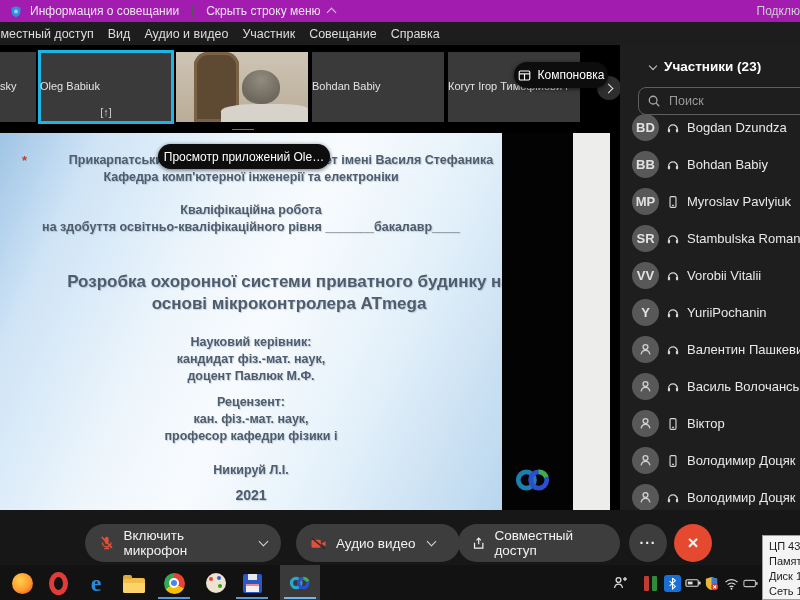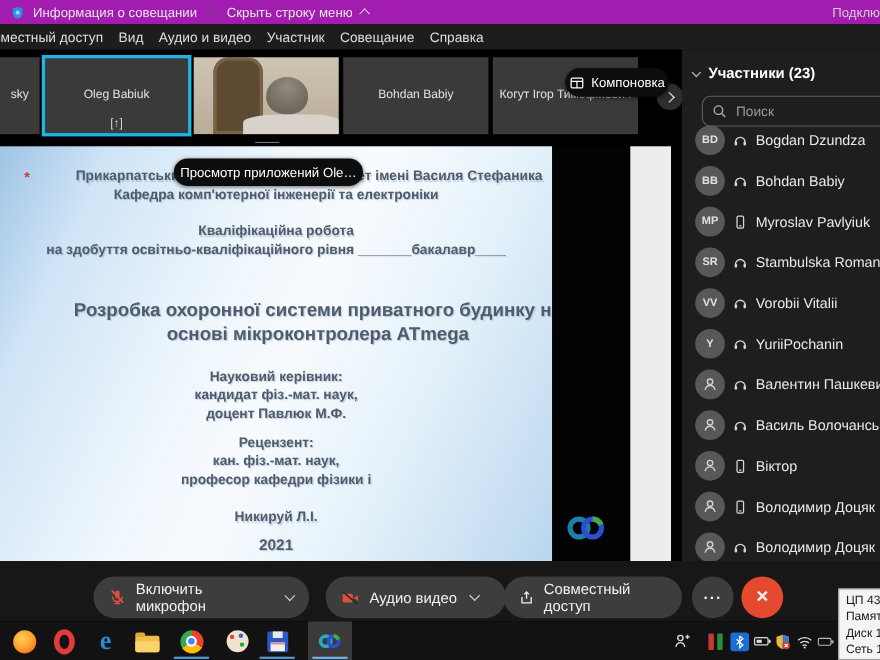--- a/index.html
+++ b/index.html
@@ -15,21 +15,21 @@
   .chev.up{transform:rotate(-135deg);margin-left:7px;margin-top:3px;}
   .chev.down{transform:rotate(45deg);margin-left:8px;margin-top:-3px;}
   .chev.right{transform:rotate(-45deg);}
 
   
   #menubar{left:0;top:22px;width:800px;height:23px;background:#1d1d1d;color:#dedede;font-size:12.5px;gap:14px;}
   #menubar .mi{cursor:default;white-space:nowrap;}
 
   
   .thumb{position:absolute;top:52px;height:70px;background:#3a3a3a;color:#e3e3e3;font-size:11px;overflow:hidden;}
-  .thumb .tname{position:absolute;left:0;right:0;top:28px;text-align:center;white-space:nowrap;}
+  .thumb .tname{position:absolute;left:0;right:0;top:28px;white-space:nowrap;}
   .thumb.sel{outline:3px solid #1cb5e6;outline-offset:-1px;}
   .thumb .shareind{position:absolute;left:0;right:0;bottom:4px;text-align:center;color:#cfcfcf;font-size:11px;}
   
   .vwall{position:absolute;inset:0;background:linear-gradient(180deg,#cfc5b4,#b9ac98);}
   .vdoor{position:absolute;left:14%;top:0;width:34%;height:100%;background:#5e4a33;border-radius:14px 14px 0 0;box-shadow:inset 0 0 0 3px #7a6245;}
   .vhead{position:absolute;left:50%;top:26%;width:38px;height:34px;border-radius:50% 50% 45% 45%;background:radial-gradient(circle at 50% 28%,#938b7e,#6e685e 70%);}
   .vbody{position:absolute;left:34%;bottom:0;width:66%;height:26%;background:#d7d3cb;border-radius:40% 30% 0 0;}
 
   #nextbtn{left:597px;top:76px;width:24px;height:24px;border-radius:50%;background:#2e2e2e;justify-content:center;}
   #nextbtn .chev{border-color:#e8e8e8;margin:0 2px 0 0;}
@@ -45,28 +45,28 @@
   .sl{position:absolute;left:0;width:100%;text-align:center;color:#4e5c6b;font-weight:bold;
       text-shadow:1px 1px 1px rgba(110,130,160,.35);}
   .sl.sm{font-size:12.5px;}
   .sl.lg{font-size:17px;}
   #slide .ast{position:absolute;left:22px;top:20px;color:#c23a2e;font-size:13px;font-weight:bold;}
   #blackstrip{left:502px;top:133px;width:71px;height:377px;background:#030303;}
   #whitestrip{left:573px;top:133px;width:37px;height:377px;background:#ededeb;}
 
   
   #panel{left:620px;top:45px;width:180px;height:467px;background:#1e1e1e;border-bottom:1px solid #3a3a3a;overflow:hidden;}
-  #panel-header{position:absolute;left:2px;top:14px;color:#fff;font-size:13.5px;font-weight:bold;display:flex;align-items:center;gap:8px;}
+  #panel-header{position:absolute;left:22px;top:14px;color:#fff;font-size:13.5px;font-weight:bold;display:flex;align-items:center;gap:8px;}
   #panel-header .chev{border-color:#cfcfcf;width:5px;height:5px;}
   #searchbox{position:absolute;left:18px;top:42px;width:175px;height:26px;border:1px solid #5f5f5f;border-radius:8px;display:flex;align-items:center;padding-left:8px;gap:6px;background:#1e1e1e;}
   #searchbox input{background:transparent;border:none;outline:none;color:#cfcfcf;font-size:12.5px;width:110px;font-family:"Liberation Sans",sans-serif;}
   #searchbox input::placeholder{color:#9a9a9a;}
   #plist{position:absolute;left:0;top:64px;width:180px;}
   .prow{height:37px;display:flex;align-items:center;padding-left:12px;gap:7px;}
-  .pav{width:27px;height:27px;min-width:27px;border-radius:50%;background:#585858;color:#e2e2e2;font-size:10px;font-weight:bold;display:flex;align-items:center;justify-content:center;}
+  .pav{width:27px;height:27px;min-width:27px;border-radius:50%;background:#585858;color:#e2e2e2;font-size:13px;font-weight:bold;display:flex;align-items:center;justify-content:center;}
   .pname{color:#e9e9e9;font-size:13px;white-space:nowrap;overflow:hidden;}
   .devicon{width:14px;min-width:14px;height:14px;}
 
   
   #ctrlbar{left:0;top:510px;width:800px;height:55px;background:#171717;}
   .pill{position:absolute;top:524px;height:38px;border-radius:19px;background:#3d3d3d;color:#f2f2f2;font-size:13.5px;display:flex;align-items:center;padding:0 14px;gap:9px;box-sizing:border-box;}
   .pill .chev{border-color:#d9d9d9;margin-left:4px;}
   .rndbtn{position:absolute;top:524px;width:38px;height:38px;border-radius:50%;background:#3d3d3d;color:#f2f2f2;display:flex;align-items:center;justify-content:center;font-size:14px;}
   #leavebtn{background:#e5492f;font-size:19px;font-weight:bold;}
 

